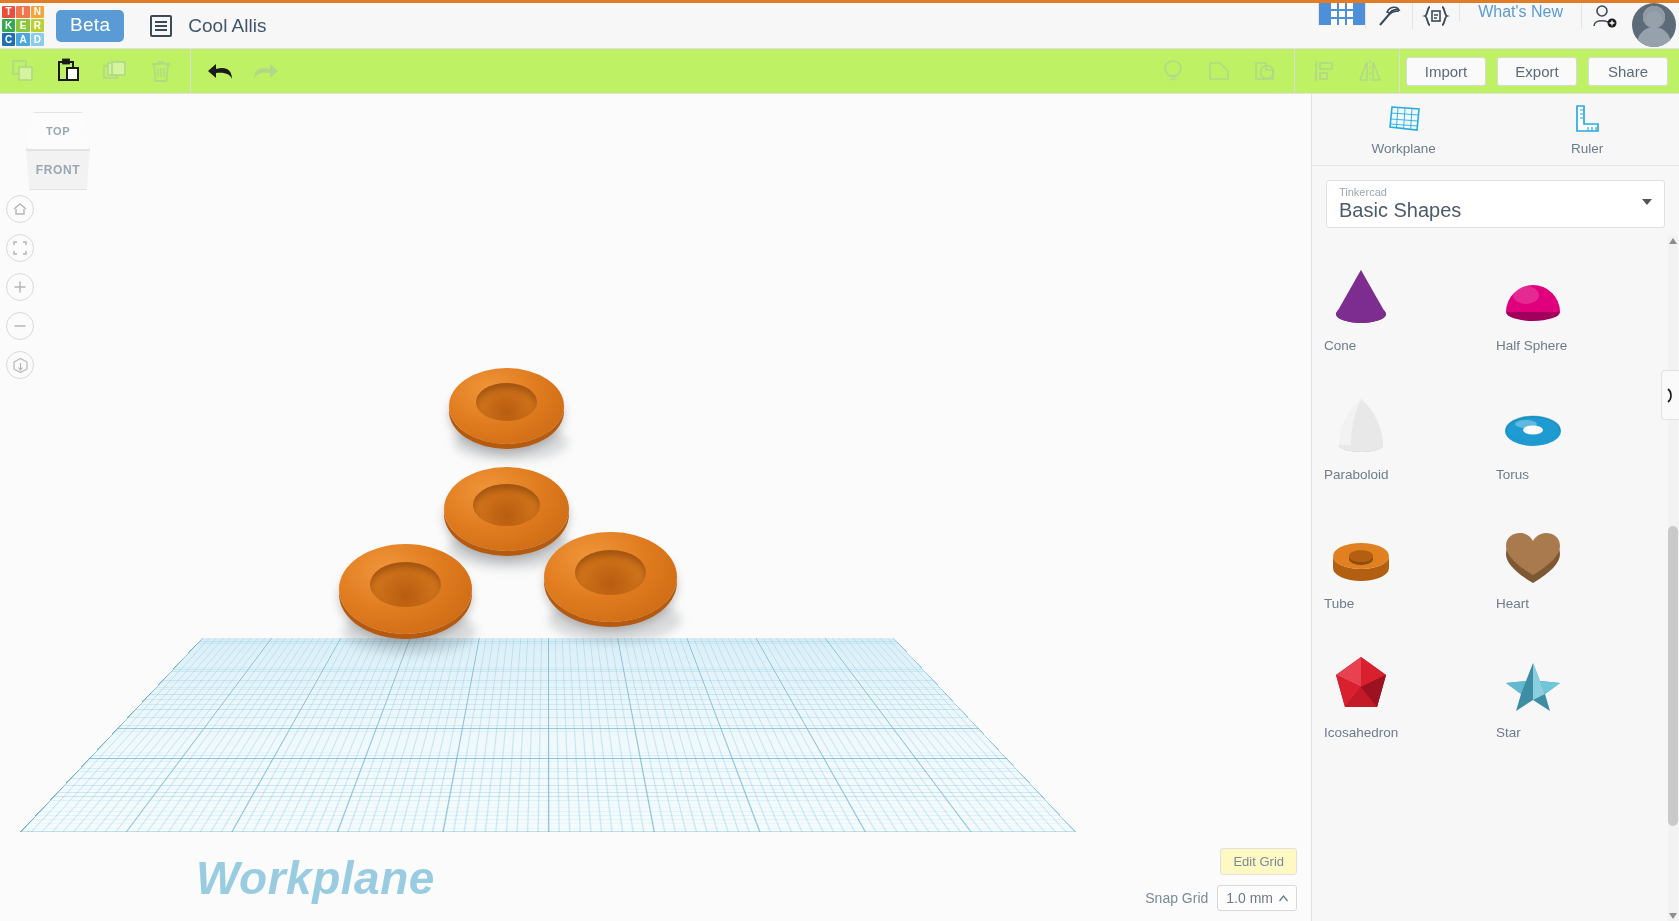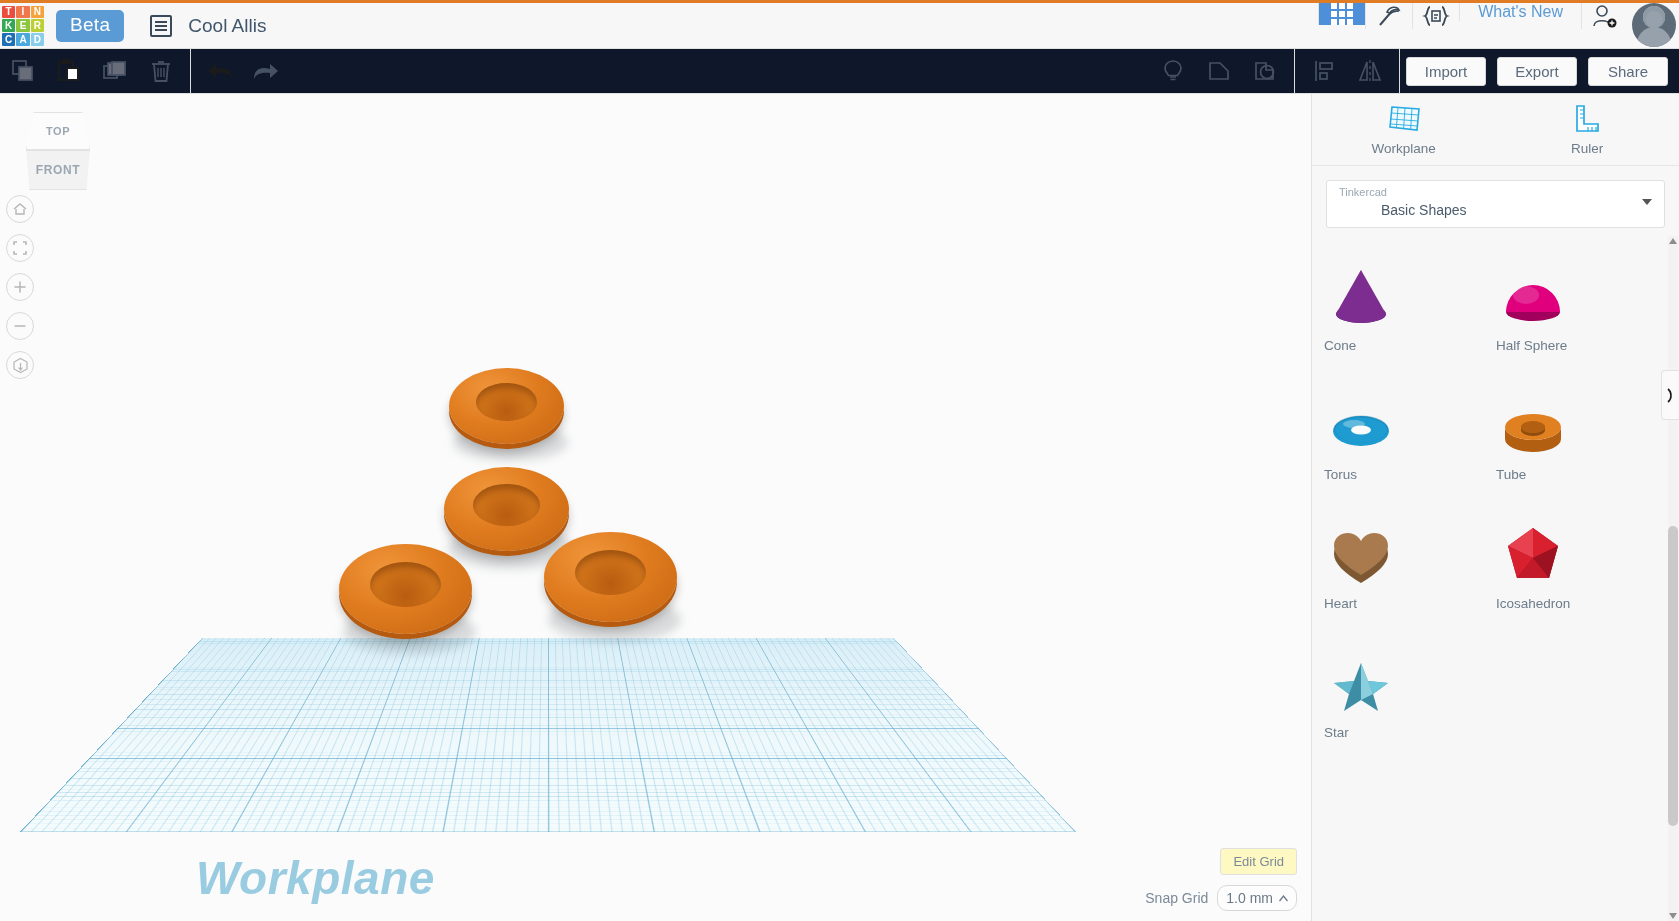--- a/index.html
+++ b/index.html
@@ -73,21 +73,21 @@
   }
   .avatar::before {
     content: ""; position: absolute; left: 50%; top: 18%;
     width: 17px; height: 17px; transform: translateX(-50%);
     background: #96a1ac; border-radius: 50%; z-index: 2;
   }
 
   
   .toolbar2 {
     position: absolute; top: 49px; left: 0; width: 1679px; height: 45px;
-    background: #0f172a; border-bottom: 1px solid #e0e0e0;
+    background: #bef264; border-bottom: 1px solid #e0e0e0;
     display: flex; align-items: center;
   }
   .tool {
     width: 46px; height: 45px; display: flex; align-items: center; justify-content: center;
     cursor: pointer;
   }
   .tool.disabled { opacity: 0.38; cursor: default; }
   .tool-sep { width: 1px; height: 45px; background: #dcdcdc; margin: 0 6px; }
   .spacer { flex: 1; }
   .btn-plain {
@@ -174,21 +174,21 @@
     background: #fef9c3; border: 1px solid #e0e0e0; border-radius: 3px;
     cursor: pointer;
   }
   .snaprow {
     position: absolute; right: 14px; bottom: 10px;
     display: flex; align-items: center; gap: 9px;
   }
   .snaprow .lbl { font-size: 14px; color: #7b8a99; }
   .snapsel {
     display: flex; align-items: center; gap: 6px;
-    border: 1px solid #d8d8d8; background: #fdfdfd; border-radius: 10px;
+    border: 1px solid #d8d8d8; background: #fdfdfd; border-radius: 3px;
     padding: 4px 8px; font-size: 14px; color: #6b7a89; cursor: pointer;
   }
 
   
   .collapse-handle {
     position: absolute; right: 0; top: 370px;
     width: 18px; height: 50px;
     background: #fafafa; border: 1px solid #e2e2e2; border-right: none;
     border-radius: 4px 0 0 4px;
     display: flex; align-items: center; justify-content: center;
@@ -205,21 +205,21 @@
     flex: 1; display: flex; flex-direction: column;
     align-items: center; justify-content: center; gap: 6px; cursor: pointer;
   }
   .rp-tool .cap { font-size: 13.5px; color: #6d7c8b; }
   .selectbox {
     margin: 14px 14px 0 14px; height: 48px;
     border: 1px solid #e0e0e0; border-radius: 3px; background: #fff;
     padding: 5px 12px; position: relative; cursor: pointer;
   }
   .selectbox .sup { font-size: 11px; color: #9aa7b3; line-height: 13px; }
-  .selectbox .main { font-size: 14px; color: #4b5b6b; line-height: 22px; margin-left: 42px; }
+  .selectbox .main { font-size: 20px; color: #4b5b6b; line-height: 22px; }
   .selectbox .caret {
     position: absolute; right: 12px; top: 18px;
     width: 0; height: 0; border-left: 5px solid transparent;
     border-right: 5px solid transparent; border-top: 6px solid #555;
   }
   .shapes-scroll {
     position: absolute; top: 142px; left: 0; width: 368px; height: 685px;
     overflow: hidden;
   }
   .shapes-grid {
@@ -520,20 +520,28 @@
           <div class="shape-cell">
             <div class="shape-art"><svg viewBox="0 0 74 74">
                 <ellipse cx="37" cy="52" rx="27" ry="9" fill="#a1005c"></ellipse>
         <path d="M10 52 A27 27 0 0 1 64 52 Z" fill="#e0007e"></path>
         <ellipse cx="30" cy="35" rx="13" ry="9" fill="#fff" opacity="0.16"></ellipse>
               </svg></div>
             <div class="shape-cap">Half Sphere</div>
           </div>
           <div class="shape-cell">
             <div class="shape-art"><svg viewBox="0 0 74 74">
+                <ellipse cx="37" cy="56" rx="22" ry="7" fill="#b8b8b8"></ellipse>
+        <path d="M37 10 C52 22 59 42 59 56 A22 7 0 0 1 15 56 C15 42 22 22 37 10 Z" fill="#e8e8e8"></path>
+        <path d="M37 10 C30 24 27 42 27 56 A22 7 0 0 1 15 56 C15 42 22 22 37 10 Z" fill="#fff" opacity="0.45"></path>
+              </svg></div>
+            <div class="shape-cap">Paraboloid</div>
+          </div>
+          <div class="shape-cell">
+            <div class="shape-art"><svg viewBox="0 0 74 74">
                 <ellipse cx="37" cy="42" rx="28" ry="15" fill="#1e9bd0"></ellipse>
         <ellipse cx="37" cy="40" rx="27" ry="13.5" fill="#1374a0" opacity="0.35"></ellipse>
         <ellipse cx="37" cy="41" rx="26" ry="12.5" fill="#1e9bd0"></ellipse>
         <ellipse cx="37" cy="41" rx="10" ry="4.5" fill="#fdfdfd"></ellipse>
         <ellipse cx="30" cy="35" rx="11" ry="4" fill="#fff" opacity="0.3"></ellipse>
               </svg></div>
             <div class="shape-cap">Torus</div>
           </div>
           <div class="shape-cell">
             <div class="shape-art"><svg viewBox="0 0 74 74">

